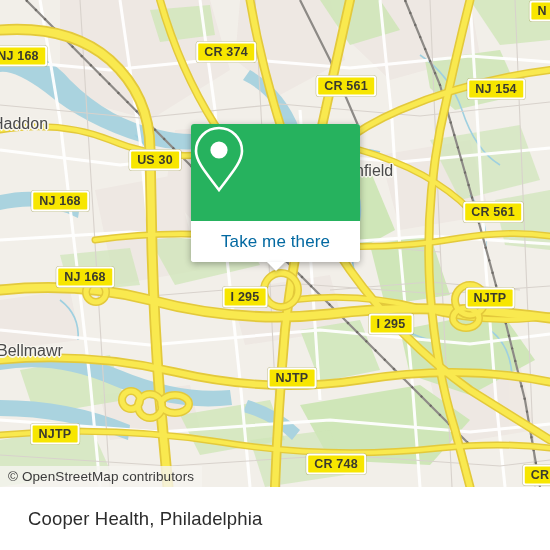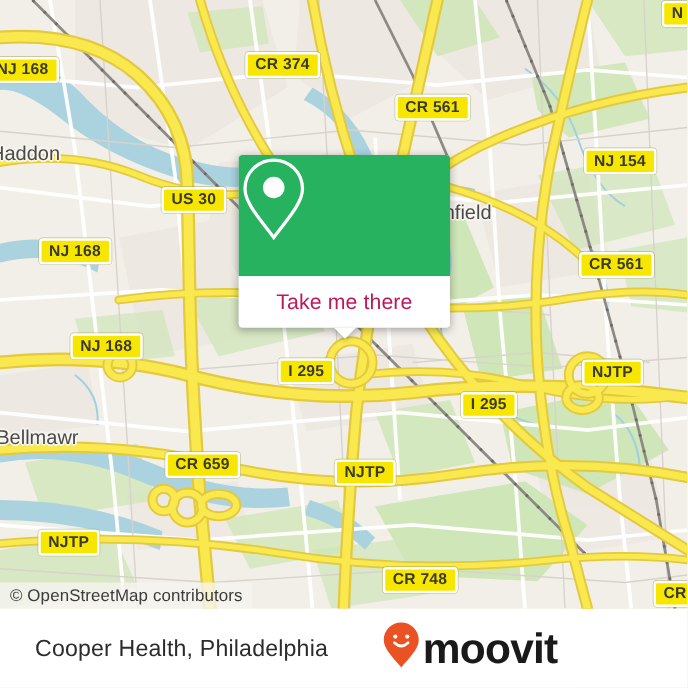--- a/index.html
+++ b/index.html
@@ -68,21 +68,21 @@
     background:#26b25e;
     border-radius:3px 3px 0 0;
     display:flex;align-items:center;justify-content:center;
   }
   .card-foot{
     position:relative;
     height:41px;
     background:#ffffff;
     border-radius:0 0 3px 3px;
     display:flex;align-items:center;justify-content:center;
-    color:#be185d;
+    color:#0369a1;
     font-size:17px;
     letter-spacing:.1px;
   }
   .card-tail{
     position:absolute;left:50%;top:100%;
     width:0;height:0;margin-left:-9px;
     border-left:9px solid transparent;
     border-right:9px solid transparent;
     border-top:9px solid #ffffff;
     filter:drop-shadow(0 2px 2px rgba(0,0,0,.22));
@@ -264,30 +264,29 @@
       </g>
     </svg>
 
     <div class="place" style="left:-8px;top:124px;">Haddon</div>
     <div class="place" style="left:355px;top:171px;">nfield</div>
     <div class="place" style="left:-3px;top:351px;">Bellmawr</div>
 
     <div class="shield" style="left:18px;top:56px;">NJ 168</div>
     <div class="shield" style="left:226px;top:52px;">CR 374</div>
     <div class="shield" style="left:346px;top:86px;">CR 561</div>
-    <div class="shield" style="left:496px;top:89px;margin-top:40px;">NJ 154</div>
+    <div class="shield" style="left:496px;top:89px;">NJ 154</div>
     <div class="shield" style="left:542px;top:11px;">N</div>
     <div class="shield" style="left:155px;top:124px;margin-top:36px;">US 30</div>
     <div class="shield" style="left:60px;top:201px;">NJ 168</div>
     <div class="shield" style="left:493px;top:212px;">CR 561</div>
     <div class="shield" style="left:85px;top:277px;">NJ 168</div>
     <div class="shield" style="left:245px;top:297px;">I 295</div>
     <div class="shield" style="left:490px;top:298px;">NJTP</div>
     <div class="shield" style="left:391px;top:324px;">I 295</div>
-    <div class="shield" style="left:162px;top:372px;">CR 659</div>
     <div class="shield" style="left:292px;top:378px;">NJTP</div>
     <div class="shield" style="left:55px;top:434px;">NJTP</div>
     <div class="shield" style="left:336px;top:464px;">CR 748</div>
     <div class="shield" style="left:540px;top:475px;">CR</div>
 
     <div class="attrib">© OpenStreetMap contributors</div>
 
     <div class="card">
       <div class="card-head">
         <span>
@@ -299,26 +298,15 @@
       </div>
       <div class="card-foot">
         <span>Take me there</span>
         <span class="card-tail"></span>
       </div>
     </div>
   </div>
 
   <div class="footer">
     <div class="footer-title">Cooper Health, Philadelphia</div>
-    <div class="brand">
-      <span>
-        <svg width="30" height="38" viewBox="0 0 30 38" aria-hidden="true">
-          <path d="M15 1 C7.3 1 1 7.2 1 14.9 C1 22.6 9.2 29.4 15 37 C20.8 29.4 29 22.6 29 14.9 C29 7.2 22.7 1 15 1 Z" fill="#ea5224"></path>
-          <circle cx="10.2" cy="12.2" r="1.7" fill="#ffffff"></circle>
-          <circle cx="19.8" cy="12.2" r="1.7" fill="#ffffff"></circle>
-          <path d="M9.5 17.2 Q15 22.4 20.5 17.2" fill="none" stroke="#ffffff" stroke-width="2.1" stroke-linecap="round"></path>
-        </svg>
-      </span>
-      <span class="brand-word">moovit</span>
-    </div>
   </div>
 
 </div>
 
 </body></html>

